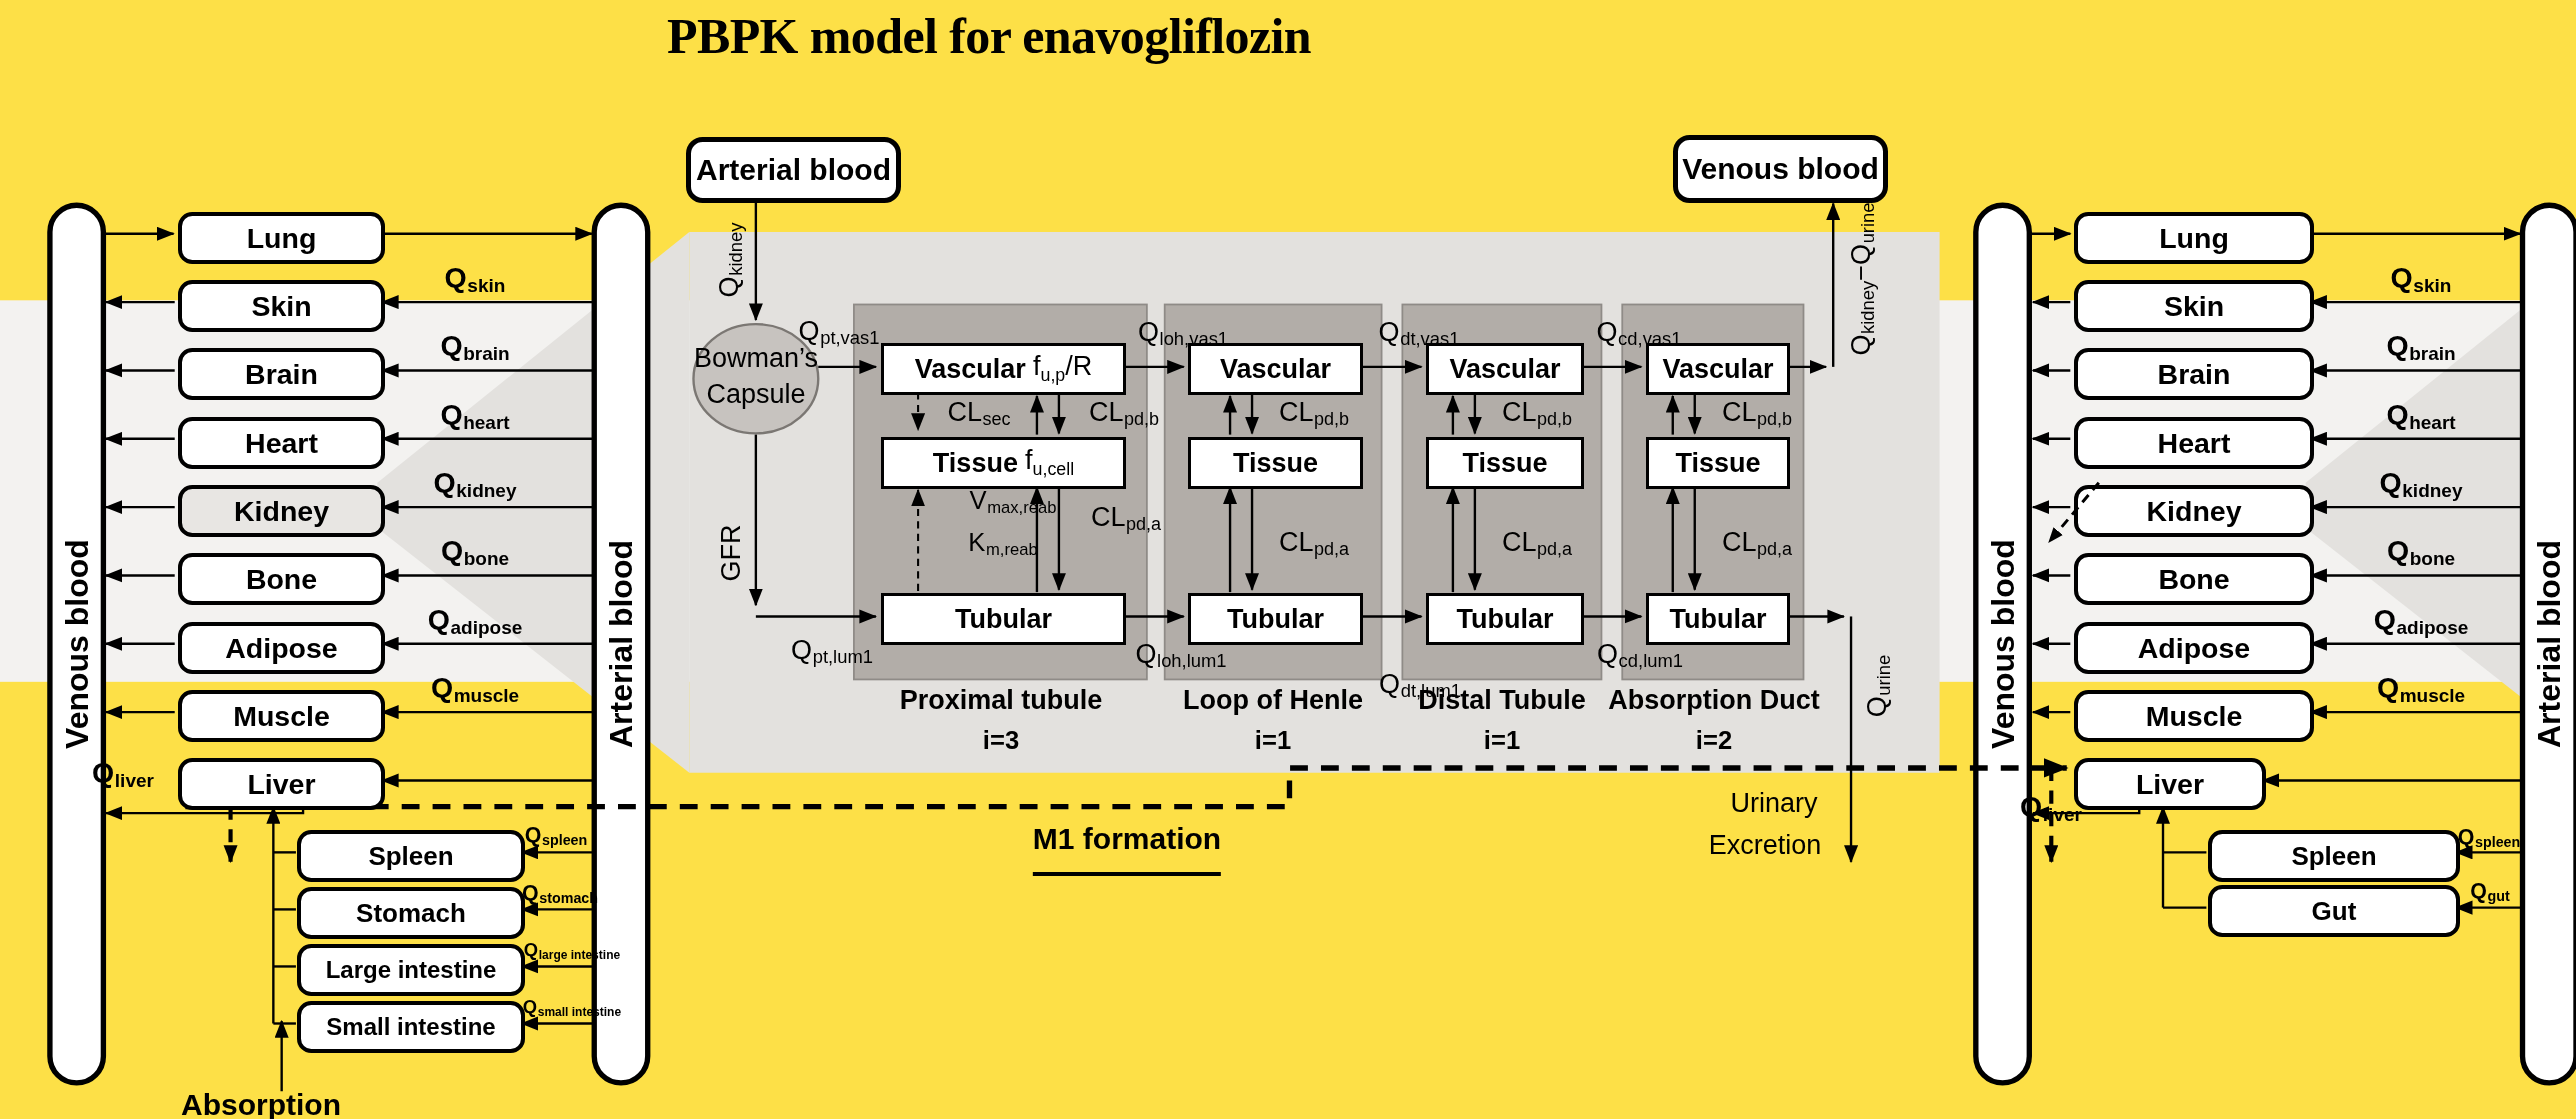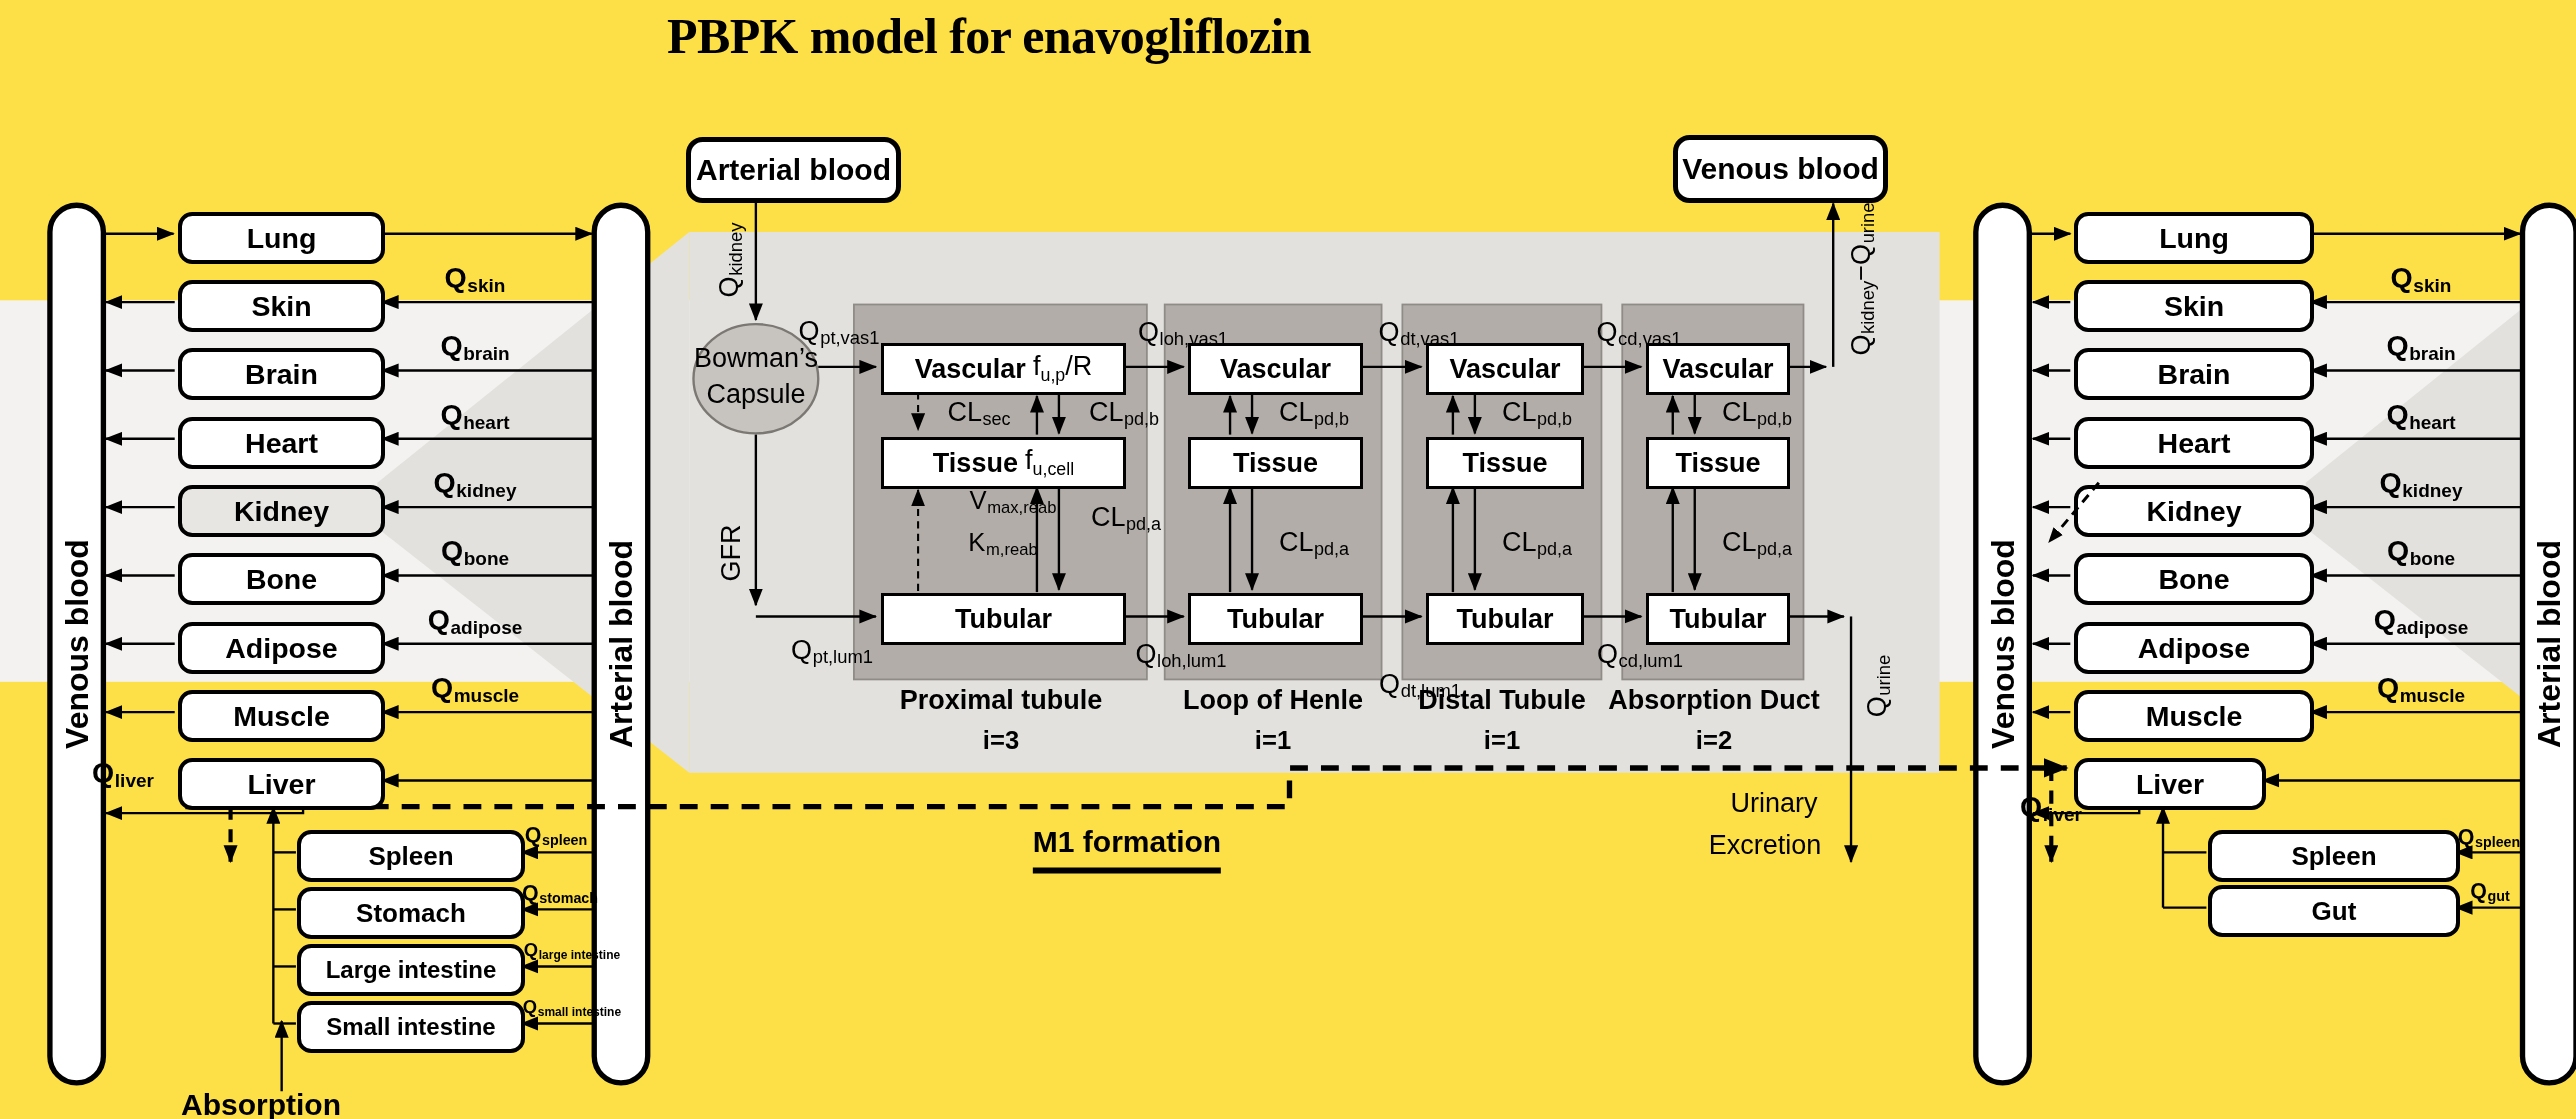--- a/index.html
+++ b/index.html
@@ -33,21 +33,21 @@
   .cl{font-weight:400}
   .cl .qm{font-size:27px}
   .cl .qsub{font-size:18px}
   .vk{font-weight:400}
   .vk .qm{font-size:25.6px}
   .vk .qsub{font-size:16.6px}
   .barlab{font-weight:700;font-size:32px}
   .foot1{font-weight:700;font-size:27px}
   .foot2{font-weight:700;font-size:25.6px}
   .plain46{font-weight:400;font-size:27px}
-  .m1lab{font-weight:700;font-size:30px;border-bottom:6px solid #000000;padding-bottom:9px}
+  .m1lab{font-weight:700;font-size:30px;border-bottom:4px solid #000000;padding-bottom:16px}
   .mech{font-weight:700;font-size:28.5px}
   .bowman{font-weight:400;font-size:27px;text-align:center;line-height:1.35}
   sub{font-size:0.66em}
 </style>
 </head>
 <body>
 
 <div id="stage">
 
 <svg width="2576" height="1120" viewBox="0 0 4335 1884">

